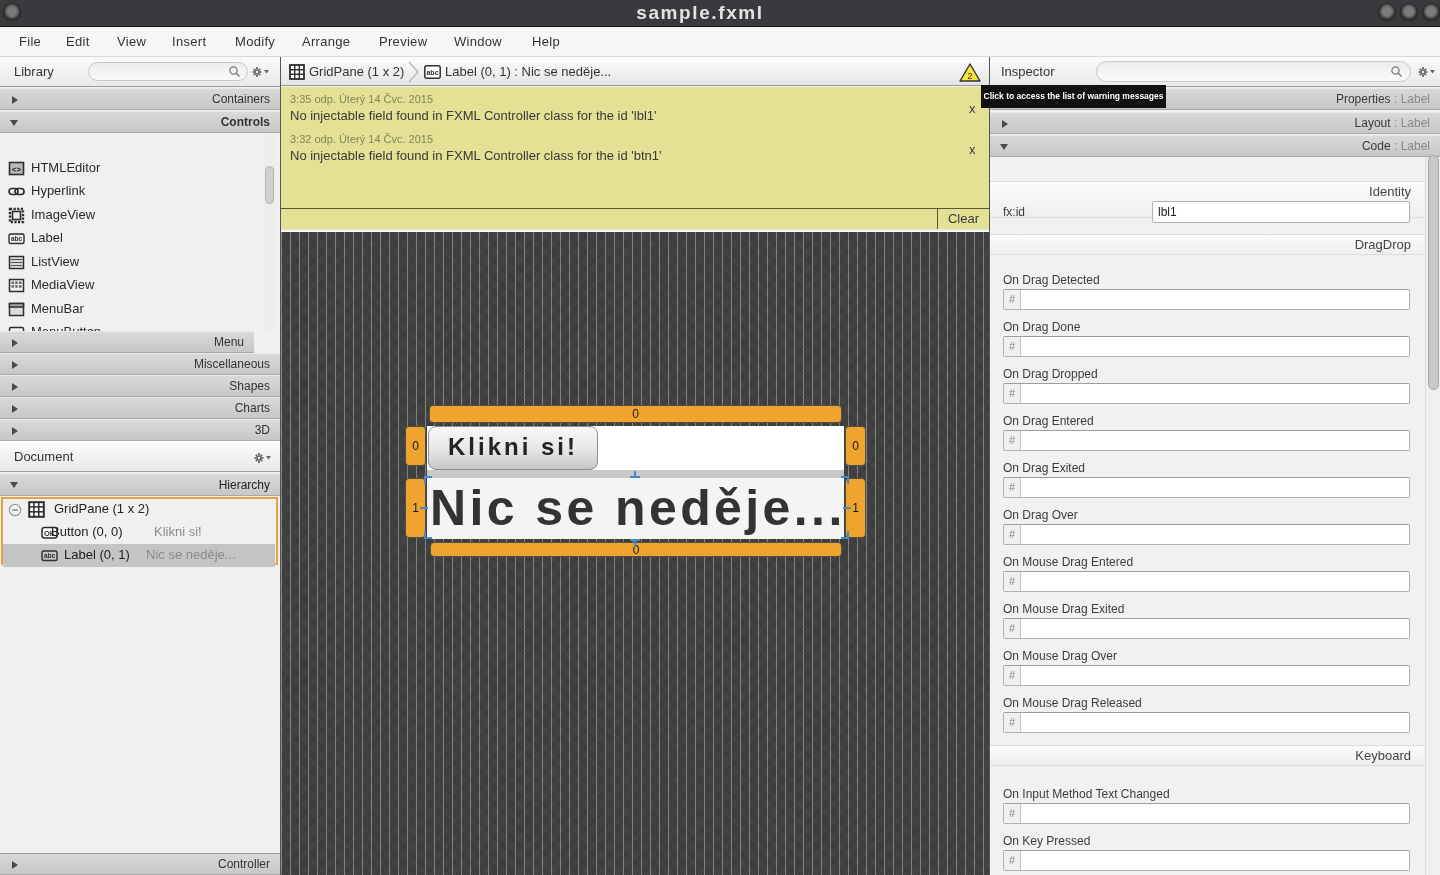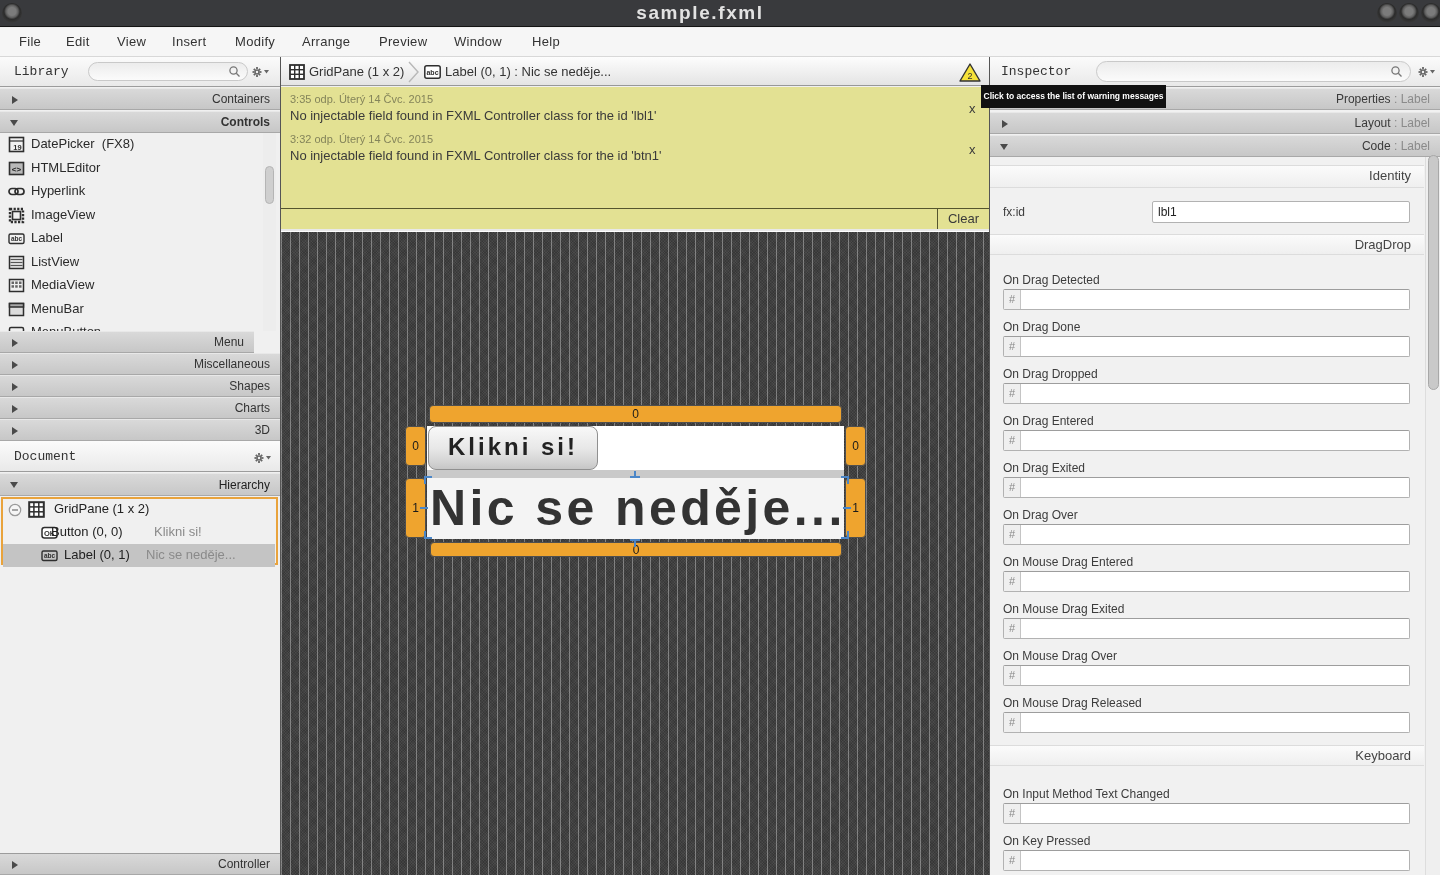--- a/index.html
+++ b/index.html
@@ -11,21 +11,21 @@
 #titlebar { left:0; top:0; width:1440px; height:27px; background:#393a3d; border-bottom:1px solid #141414; }
 #titlebar .title { width:1400px; text-align:center; color:#e2e2e2; font-size:19px; font-weight:bold; letter-spacing:1.6px; line-height:26px; }
 .winbtn { position:absolute; top:3px; width:20px; height:20px; border-radius:50%;
   background:radial-gradient(circle at 50% 42%, #7b7b7b 0 26%, #5e5e5e 40%, #2b2b2b 52%, #454545 90%); }
 
 
 #menubar { left:0; top:28px; width:1440px; height:29px; background:#f6f6f6; border-bottom:1px solid #d8d8d8; }
 #menubar span { position:absolute; top:0; line-height:28px; font-size:13px; letter-spacing:0.3px; color:#333; }
 
 
-.panelhdr { background:linear-gradient(#fbfbfb,#e9e9e9); border-bottom:1px solid #9c9c9c;font-family:Liberation Mono, monospace; }
+.panelhdr { background:linear-gradient(#fbfbfb,#e9e9e9); border-bottom:1px solid #9c9c9c; }
 .acchdr { background:linear-gradient(#d9d9d9,#c7c7c7); border-bottom:1px solid #a8a8a8; border-top:1px solid #e8e8e8; }
 .acchdr .txt { position:absolute; right:10px; top:0; font-size:12px; color:#333; }
 .arr-r { position:absolute; left:12px; width:0; height:0; border-left:6px solid #4a4a4a; border-top:4px solid transparent; border-bottom:4px solid transparent; }
 .arr-d { position:absolute; left:10px; width:0; height:0; border-top:6px solid #4a4a4a; border-left:4px solid transparent; border-right:4px solid transparent; }
 
 
 .pill { position:absolute; border:1px solid #c9c9c9; border-radius:11px; background:linear-gradient(#ececec,#fbfbfb); }
 
 
 #left { left:0; top:57px; width:281px; height:818px; background:#f0f0f0; border-right:1px solid #555; }
@@ -116,28 +116,20 @@
       <div class="arr-r" style="top:7px;"></div>
         <span class="txt" style="line-height:21px;">Containers</span>
     </div>
 
     <div class="abs acchdr" style="left:0;top:54px;width:280px;height:22px;">
       <div class="arr-d" style="top:8px;"></div>
         <span class="txt" style="line-height:21px;font-weight:bold;">Controls</span>
     </div>
 
     <div class="abs" style="left:0;top:76px;width:280px;height:198px;background:#f0f0f0;overflow:hidden;" id="ctl-list">
-        <div class="litem" style="top:0px;">
-          <span class="ic"><svg width="17" height="17" viewBox="0 0 17 17">
-              <rect x="1.5" y="1.5" width="14" height="14" fill="none" stroke="#2e2e2e" stroke-width="1.6"></rect>
-              <line x1="1.5" y1="5" x2="15.5" y2="5" stroke="#2e2e2e" stroke-width="1.2"></line>
-              <text x="9.5" y="13.5" font-size="7.5" font-weight="bold" fill="#2e2e2e" text-anchor="middle" font-family="Liberation Sans">19</text>
-            </svg></span>
-          <span class="tx">DatePicker&nbsp; (FX8)</span>
-        </div>
         <div class="litem" style="top:24px;">
           <span class="ic"><svg width="17" height="17" viewBox="0 0 17 17">
               <rect x="1.5" y="2.5" width="14" height="12" fill="#b9b9b9" stroke="#2e2e2e" stroke-width="1.6"></rect>
               <text x="8.5" y="11.5" font-size="8" font-weight="bold" fill="#222" text-anchor="middle" font-family="Liberation Sans">&lt;&gt;</text>
             </svg></span>
           <span class="tx">HTMLEditor</span>
         </div>
         <div class="litem" style="top:47px;">
           <span class="ic"><svg width="17" height="17" viewBox="0 0 17 17">
               <rect x="1" y="5.5" width="9" height="6" rx="3" fill="none" stroke="#2e2e2e" stroke-width="1.7"></rect>
@@ -389,21 +381,21 @@
     <div class="abs acchdr" style="left:0;top:55px;width:450px;height:22px;">
       <div class="arr-r" style="top:7px;"></div>
       <span class="txt" style="line-height:21px;"><span style="color:#3a3a3a;">Layout</span> <span style="color:#8a8a8a;">: Label</span></span>
     </div>
     <div class="abs acchdr" style="left:0;top:78px;width:450px;height:22px;">
       <div class="arr-d" style="top:8px;"></div>
       <span class="txt" style="line-height:21px;"><span style="color:#3a3a3a;">Code</span> <span style="color:#8a8a8a;">: Label</span></span>
     </div>
 
     <div class="abs" style="left:0;top:100px;width:451px;height:718px;background:#f1f1f1;" id="insp-content">
-        <div class="secband" style="top:8px;height:23px;">
+        <div class="secband" style="top:24px;height:37px;">
           <span class="txt" style="top:2px;">Identity</span>
         </div>
         <div class="secband" style="top:77px;height:21px;">
           <span class="txt" style="top:2px;">DragDrop</span>
         </div>
         <div class="secband" style="top:588px;height:21px;">
           <span class="txt" style="top:2px;">Keyboard</span>
         </div>
         <div class="abs" style="left:13px;top:48px;font-size:12px;color:#3c3c3c;">fx:id</div>
         <div class="abs" style="left:162px;top:44px;width:258px;height:22px;background:#fff;border:1px solid #b2b2b2;border-radius:2px;">

